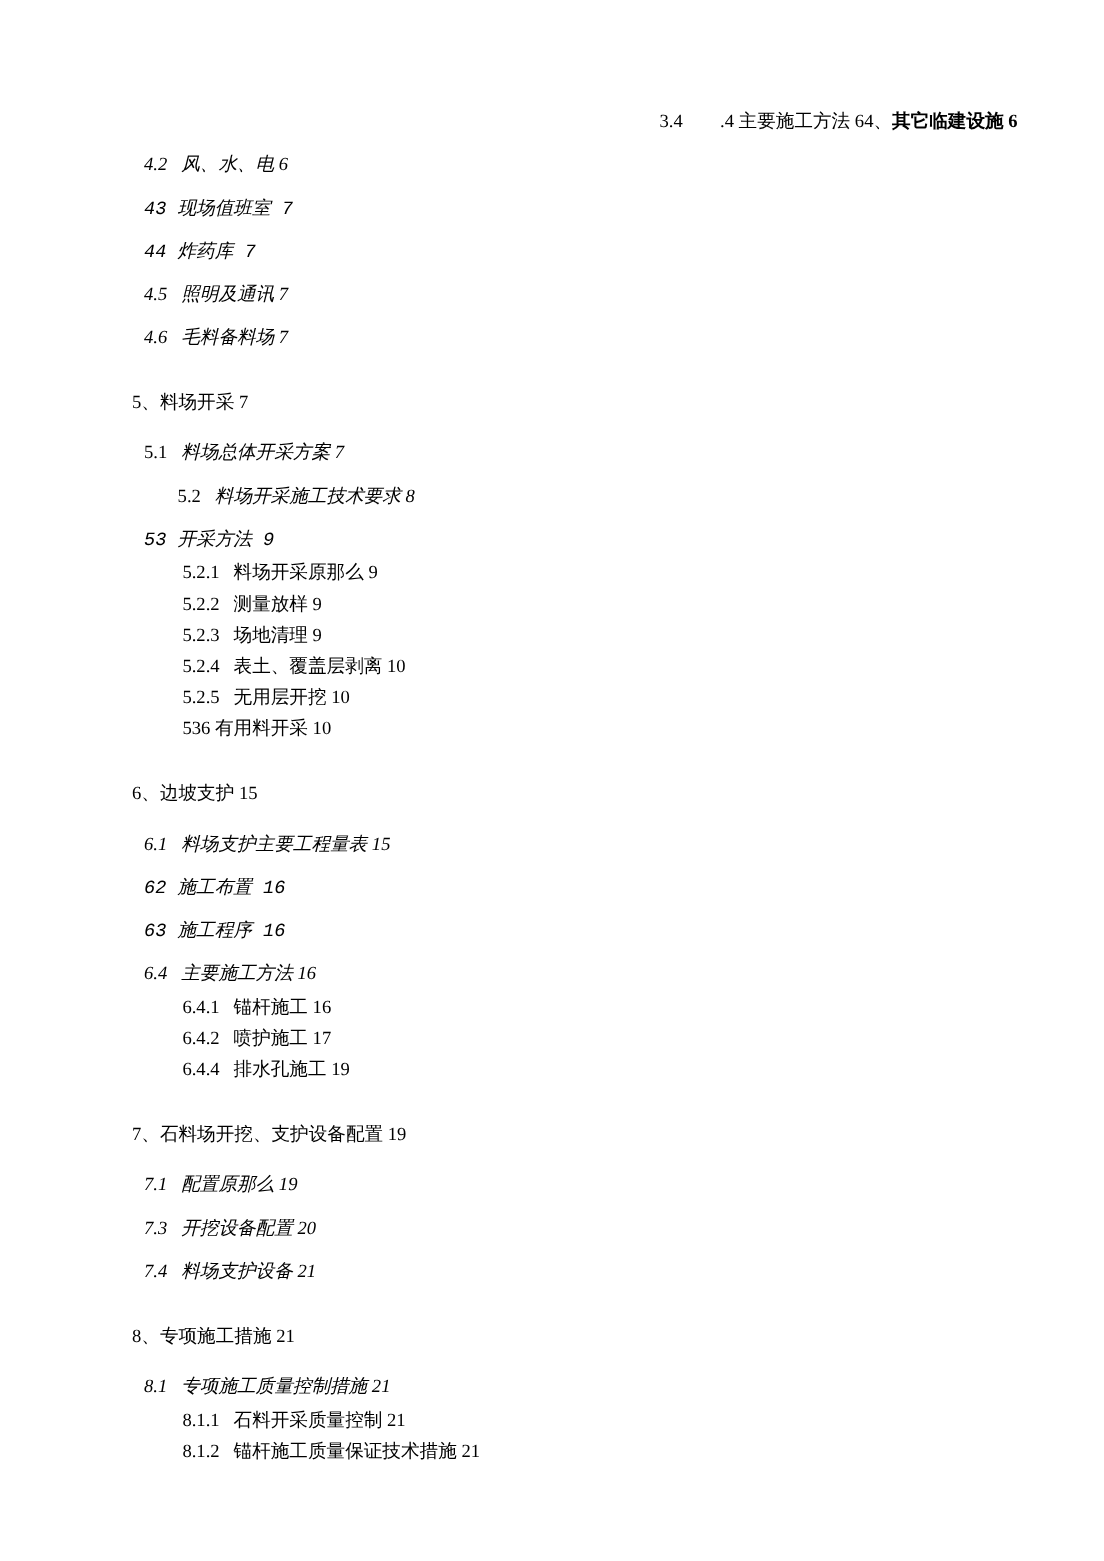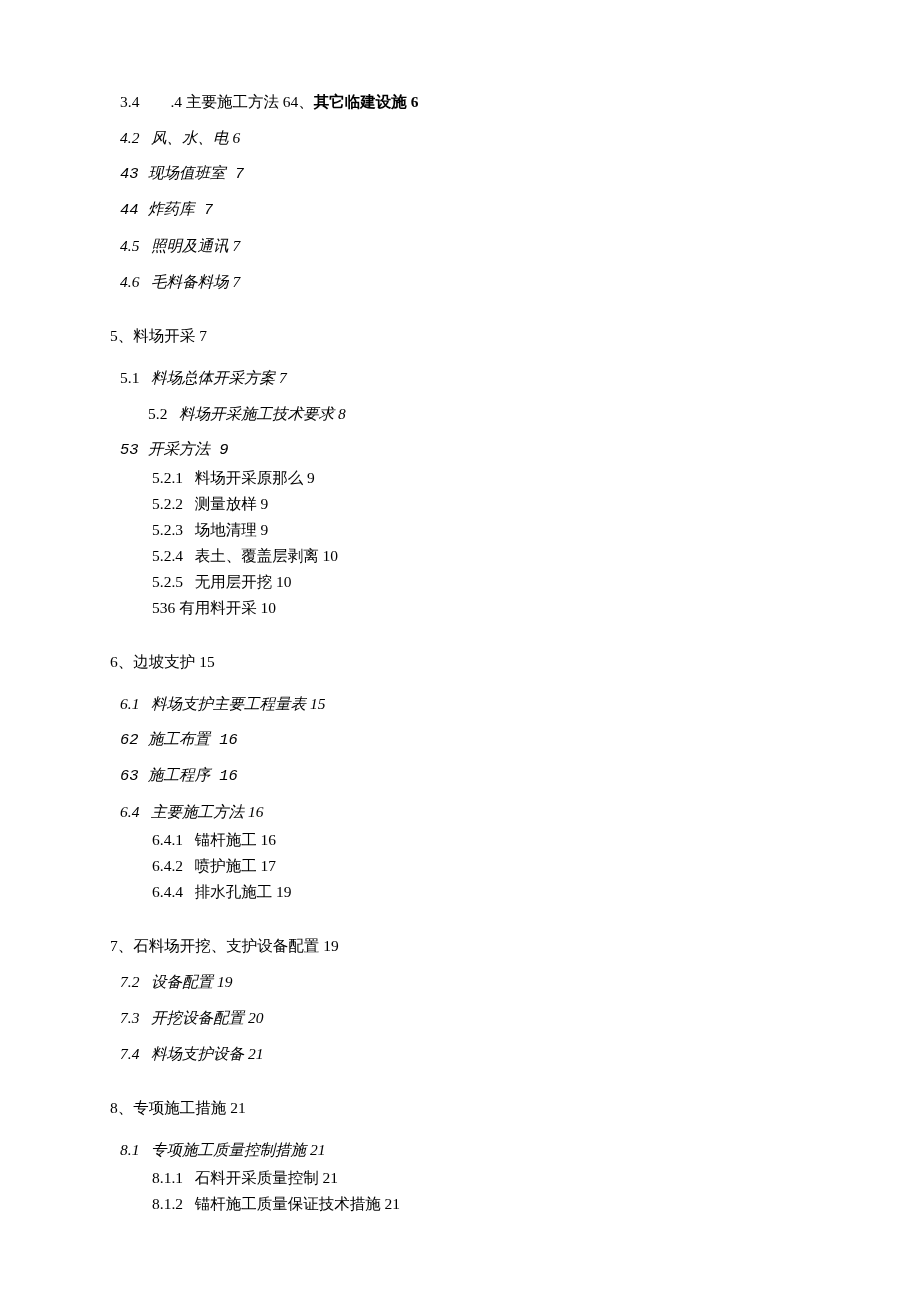--- a/index.html
+++ b/index.html
@@ -44,20 +44,21 @@
     font-style: normal;
     font-weight: normal;
     margin-bottom: 2px;
     line-height: 1.55;
   }
   .sec-gap-before {
     margin-top: 30px;
   }
   .inline-first {
     padding-left: 32px;
+    text-align: right;
   }
   .bold { font-weight: bold; }
 </style>
 </head>
 <body>
 
 <div class="content">
 
   <div class="row inline-first">
     <span>3.4</span>&nbsp;&nbsp;&nbsp;&nbsp;&nbsp;&nbsp;&nbsp;&nbsp;<span>.4 主要施工方法 64、</span><span class="bold">其它临建设施 6</span>
@@ -131,22 +132,22 @@
   <div class="lvl-3">
     <span>6.4.2</span>&nbsp;&nbsp;&nbsp;<span>喷护施工 17</span>
   </div>
   <div class="lvl-3">
     <span>6.4.4</span>&nbsp;&nbsp;&nbsp;<span>排水孔施工 19</span>
   </div>
 
   <div class="row lvl-1 sec-gap-before">
     <span>7、石料场开挖、支护设备配置 19</span>
   </div>
-  <div class="row lvl-2">
-    <span>7.2</span>&nbsp;&nbsp;&nbsp;<span>设备配置 19</span>
+  <div class="row lvl-2" style="margin-top:18px;">
+    <span>7.1</span>&nbsp;&nbsp;&nbsp;<span>配置原那么 19</span>
   </div>
   <div class="row lvl-2">
     <span>7.3</span>&nbsp;&nbsp;&nbsp;<span>开挖设备配置 20</span>
   </div>
   <div class="row lvl-2">
     <span>7.4</span>&nbsp;&nbsp;&nbsp;<span>料场支护设备 21</span>
   </div>
 
   <div class="row lvl-1 sec-gap-before">
     <span>8、专项施工措施 21</span>

